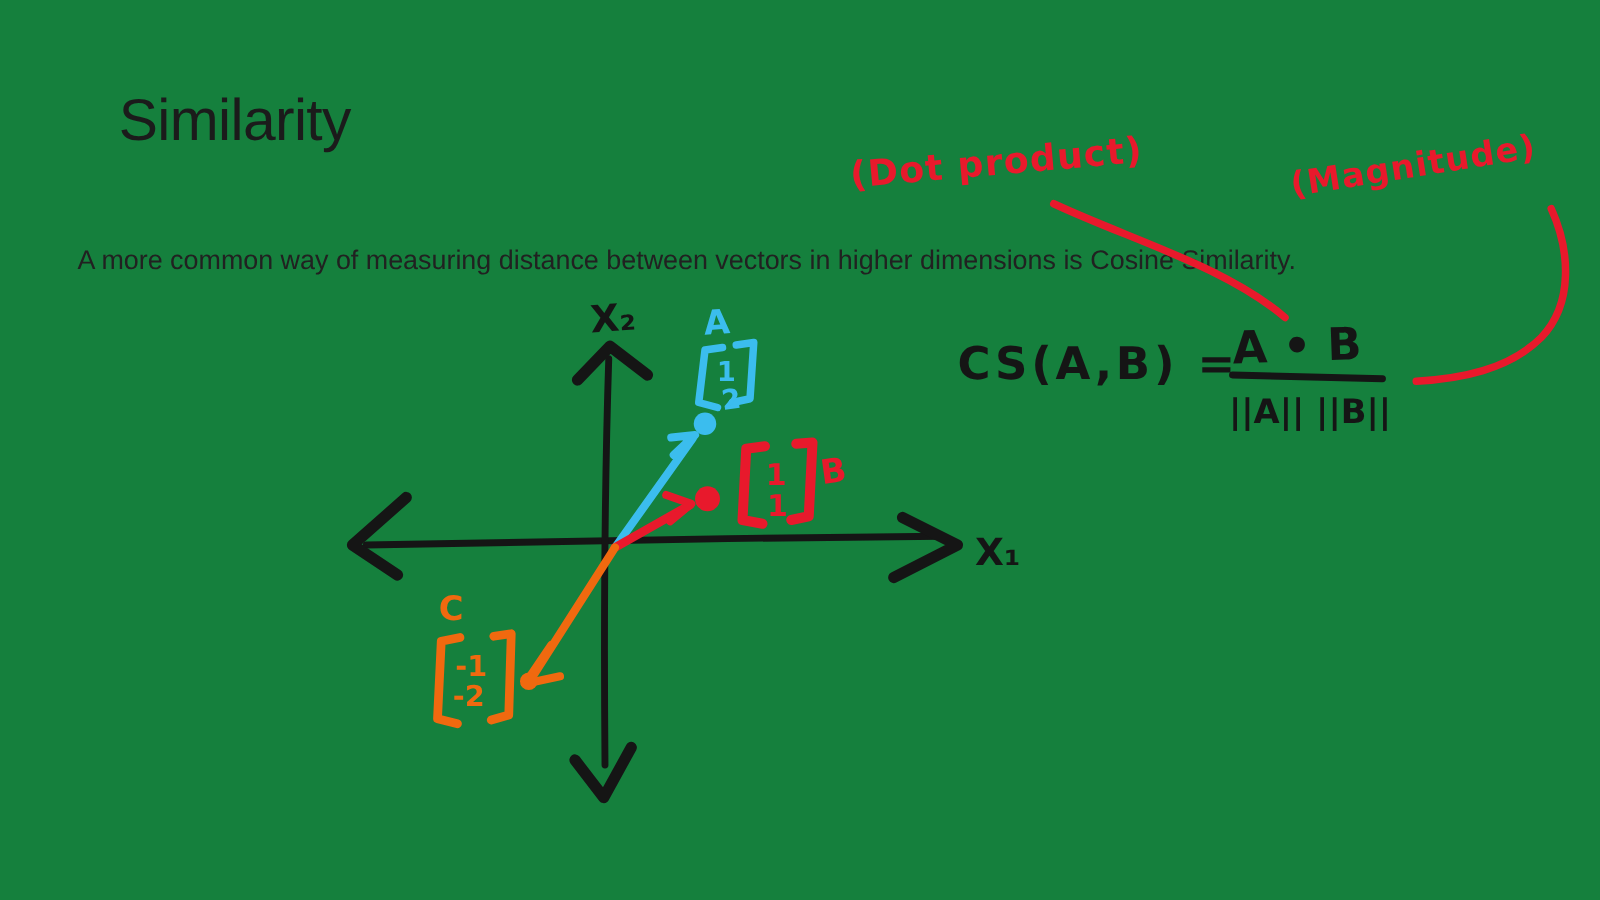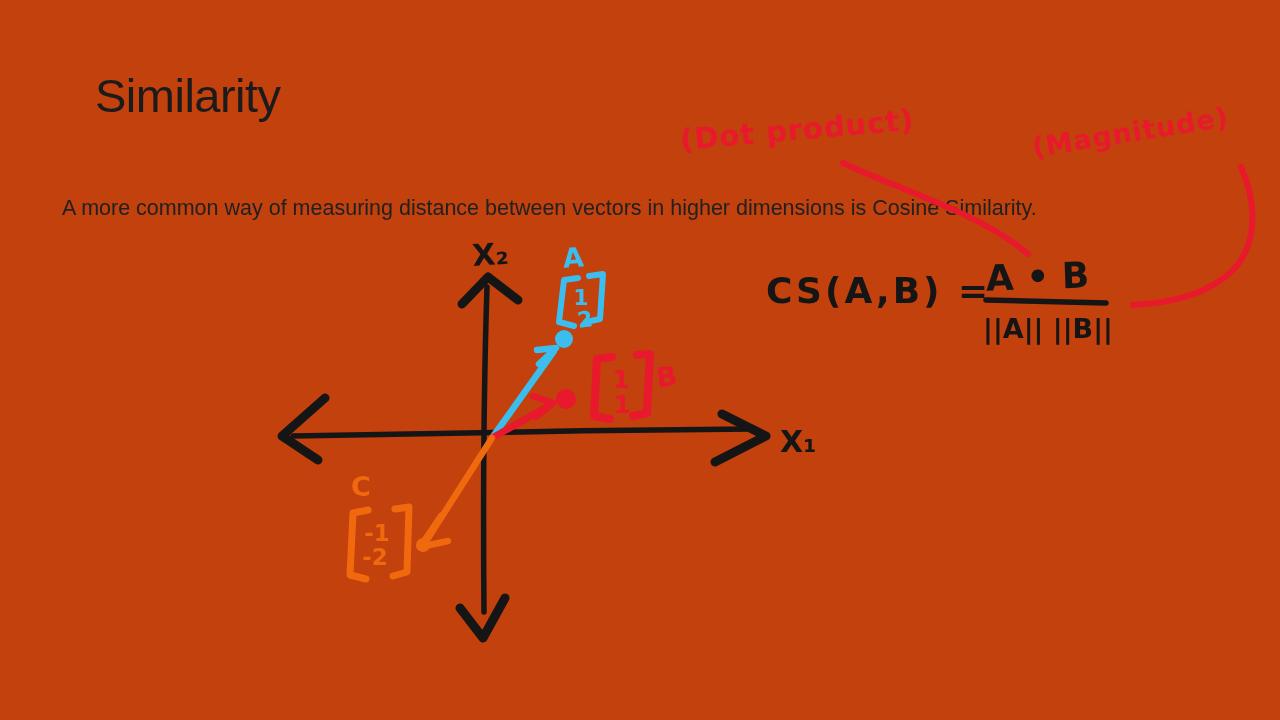--- a/index.html
+++ b/index.html
@@ -4,21 +4,21 @@
 <style>
   html, body {
     margin: 0;
     padding: 0;
     background: #ffffff;
   }
   .slide {
     position: relative;
     width: 1280px;
     height: 720px;
-    background: #c2410c;
+    background: #15803d;
     overflow: hidden;
     font-family: "Liberation Sans", sans-serif;
   }
   .title {
     position: absolute;
     left: 95px;
     top: 68px;
     margin: 0;
     font-size: 47px;
     font-weight: 500;

